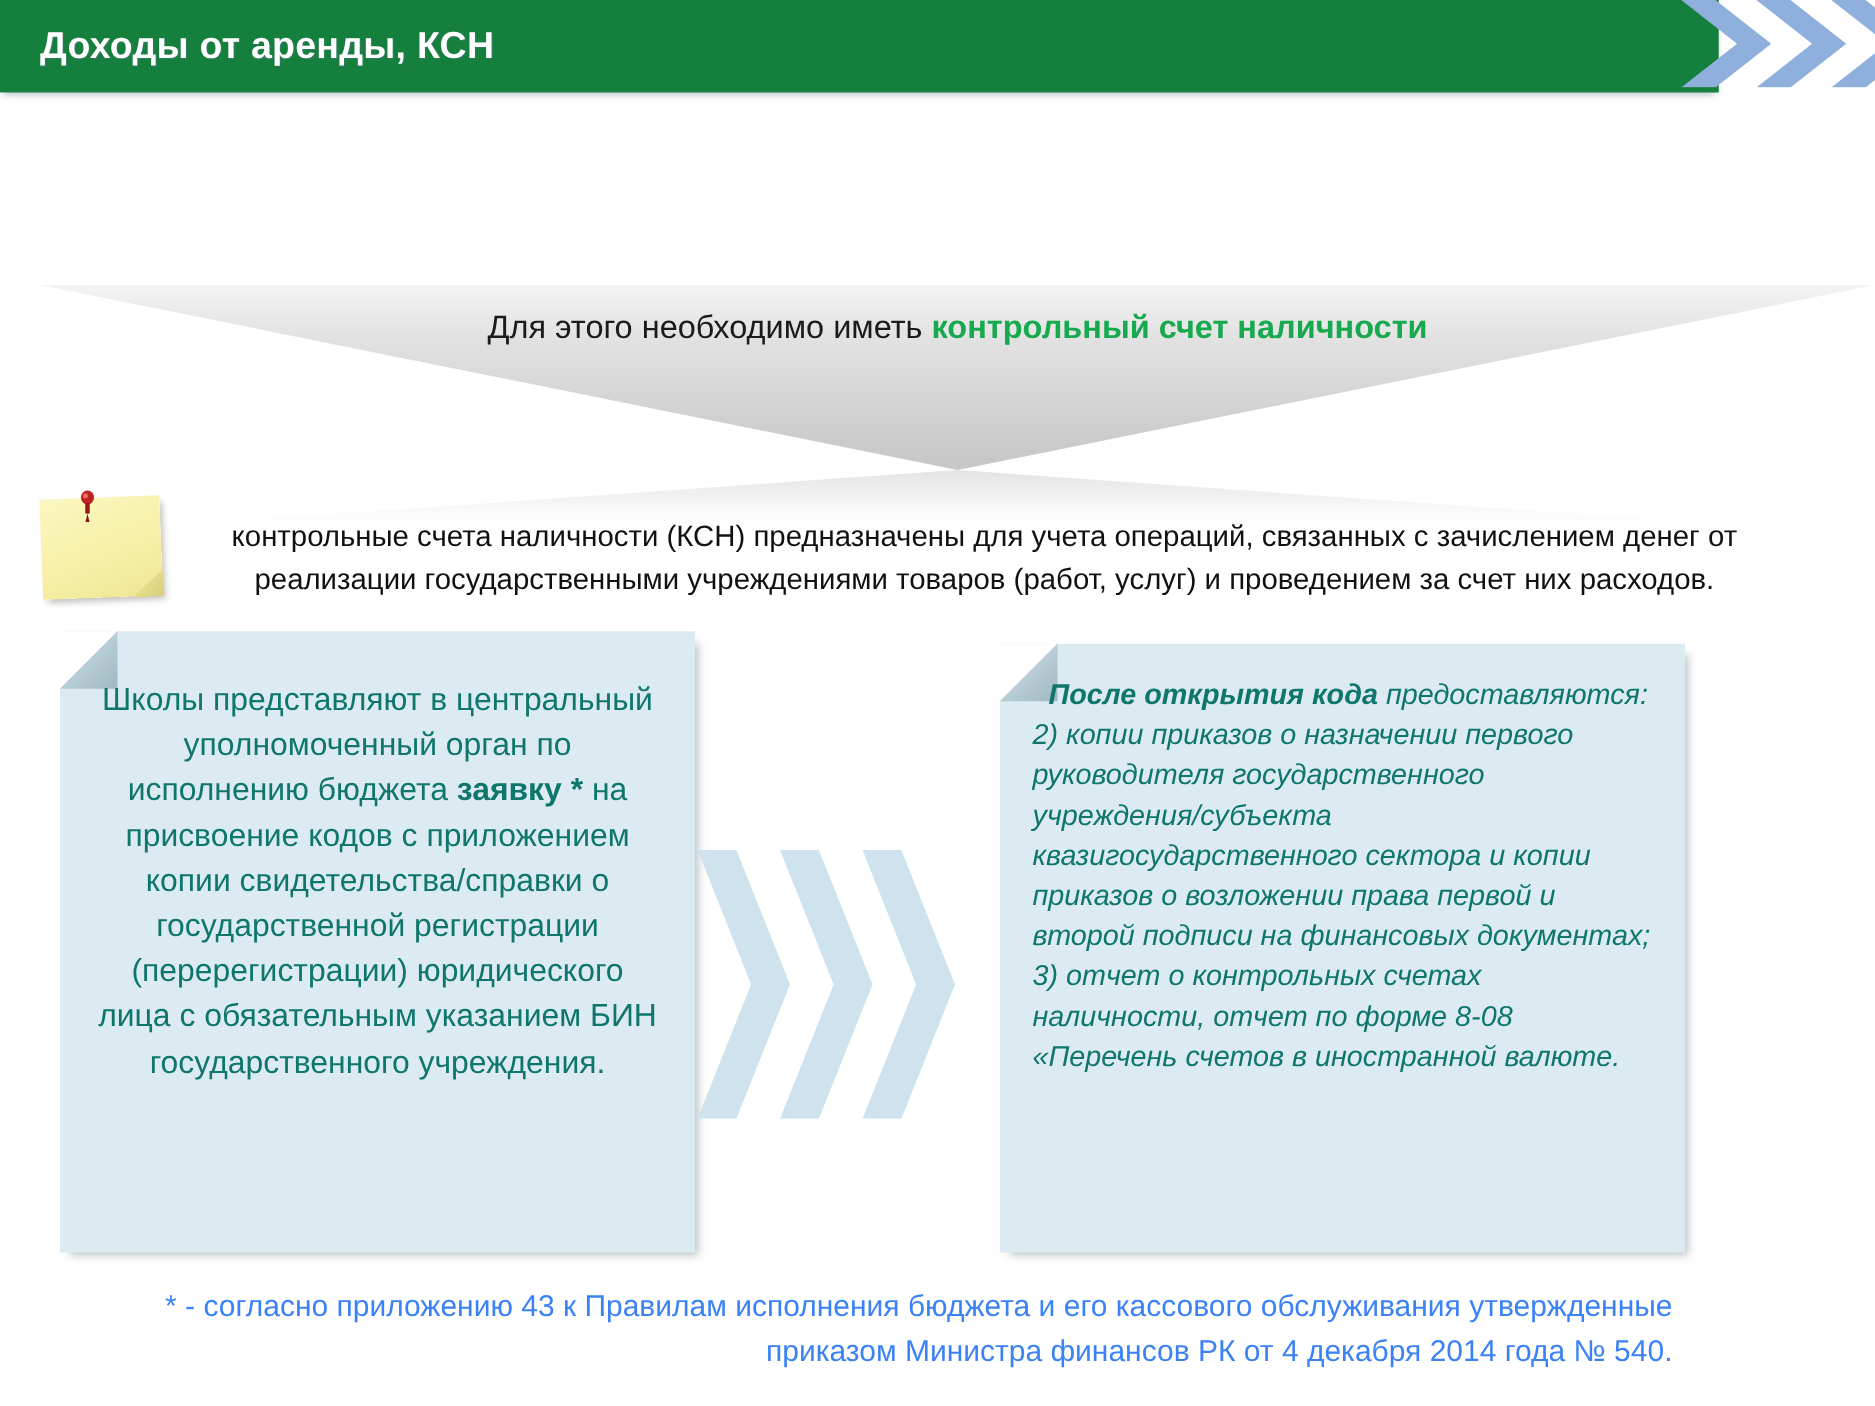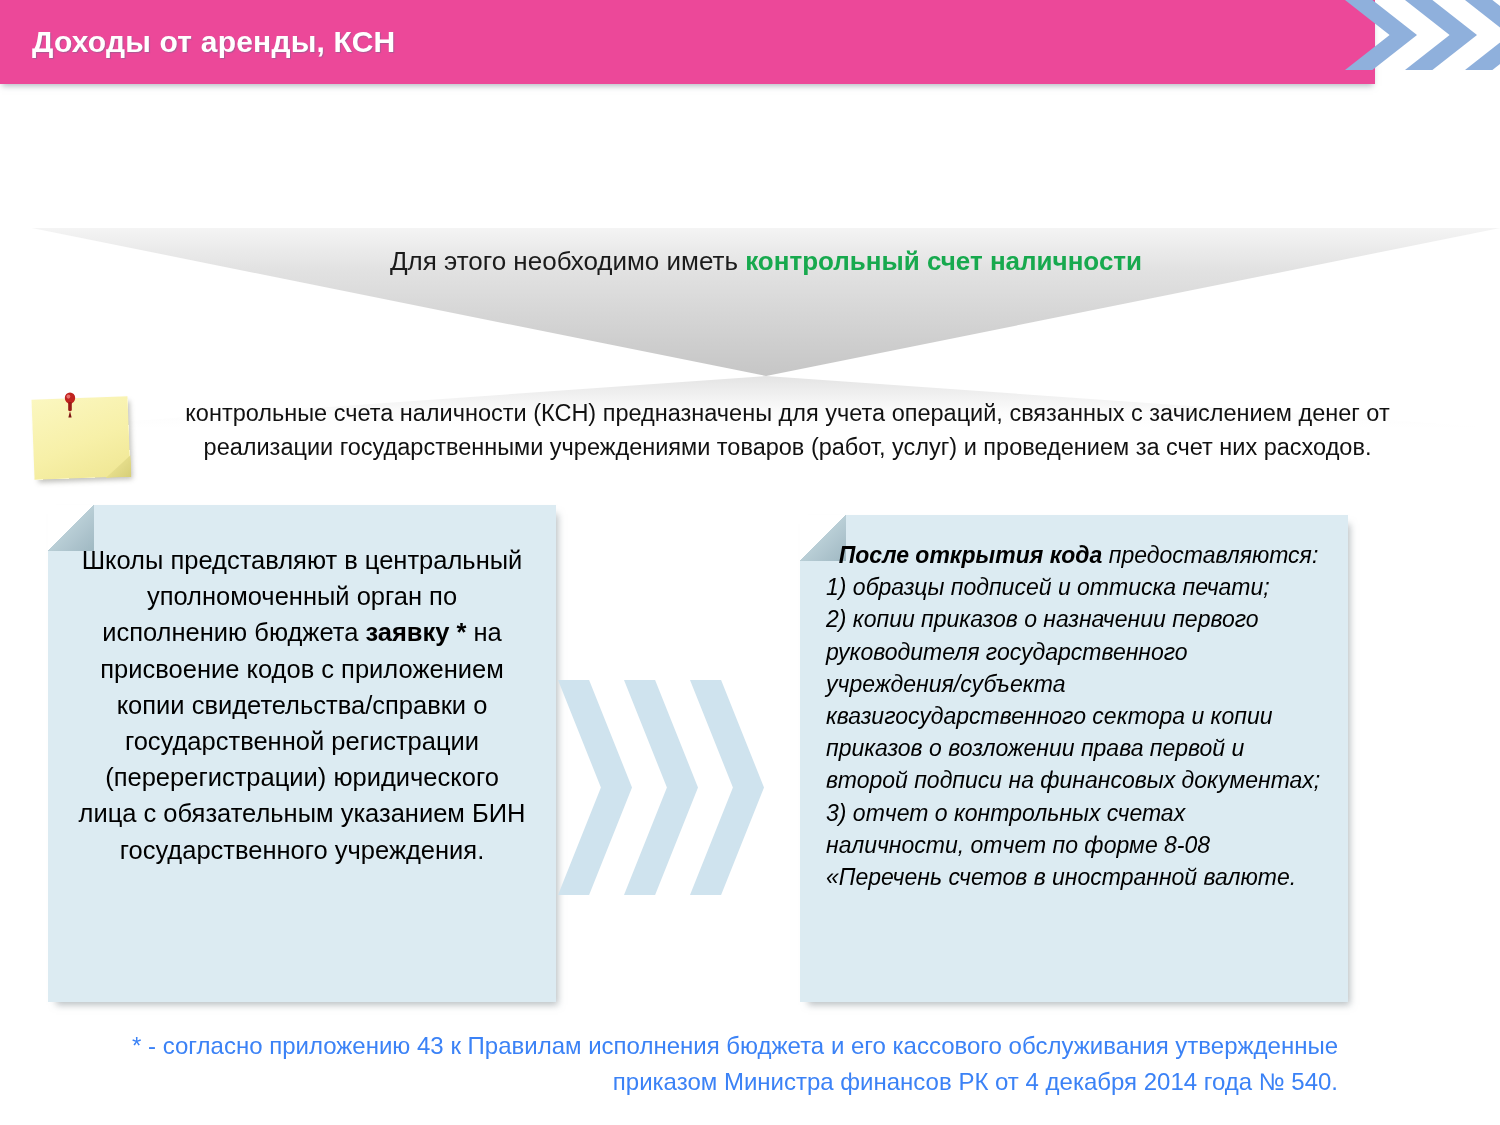--- a/index.html
+++ b/index.html
@@ -14,22 +14,22 @@
     position: relative;
     width: 1500px; height: 1125px;
     background: #ffffff;
     overflow: hidden;
   }
 
   
   #header-bar {
     position: absolute;
     left: 0; top: 0;
-    width: 1375px; height: 84px;
-    background: #ec4899;
+    width: 1375px; height: 74px;
+    background: #15803d;
     box-shadow: 0 4px 6px -2px rgba(120,130,145,0.55);
   }
   #header-title {
     position: absolute;
     left: 32px; top: 50%;
     transform: translateY(-50%);
     color: #ffffff;
     font-size: 30px;
     font-weight: bold;
     letter-spacing: .2px;
@@ -121,21 +121,21 @@
   }
   #sticky-pin {
     position: absolute;
     left: 61px; top: 392px;
     width: 18px; height: 26px;
   }
 
   
   #note-paragraph {
     position: absolute;
-    left: 150px; top: 396px;
+    left: 150px; top: 412px;
     width: 1275px;
     font-size: 23.5px;
     color: #111111;
     line-height: 1.45;
     text-align: center;
   }
 
   
   .info-box {
     position: absolute;
@@ -143,21 +143,21 @@
     box-shadow: 5px 6px 7px -3px rgba(130,140,145,0.55);
   }
   .fold-corner {
     position: absolute;
     left: 0; top: 0;
     width: 46px; height: 46px;
     background: linear-gradient(135deg, #ffffff 0%, #ffffff 49.5%, #B9CED6 50%, #9FB8C2 100%);
   }
   .info-box-text {
     position: relative;
-    color: #000000;
+    color: #0f766e;
   }
 
   #box-left {
     left: 48px; top: 505px;
     width: 508px; height: 497px;
   }
   #box-left .info-box-text {
     padding: 37px 28px 0 28px;
     font-size: 25.5px;
     line-height: 1.42;
@@ -237,21 +237,20 @@
   </div>
 
   <div id="mid-chev-1" class="mid-chev"></div>
   <div id="mid-chev-2" class="mid-chev"></div>
   <div id="mid-chev-3" class="mid-chev"></div>
 
   <div id="box-right" class="info-box">
     <div class="fold-corner"></div>
     <div class="info-box-text">
       <div>&nbsp;&nbsp;<span class="bold">После открытия кода</span><span> предоставляются:</span></div>
-      <div>1) образцы подписей и оттиска печати;</div>
       <div>2) копии приказов о назначении первого руководителя государственного учреждения/субъекта квазигосударственного сектора и копии приказов о возложении права первой и второй подписи на финансовых документах;</div>
       <div>3) отчет о контрольных счетах наличности, отчет по форме 8-08 «Перечень счетов в иностранной валюте.</div>
     </div>
   </div>
 
   <div id="footnote">* - согласно приложению 43 к Правилам исполнения бюджета и его кассового обслуживания утвержденные приказом Министра финансов РК от 4 декабря 2014 года № 540.</div>
 
 </div>
 
 </body></html>

